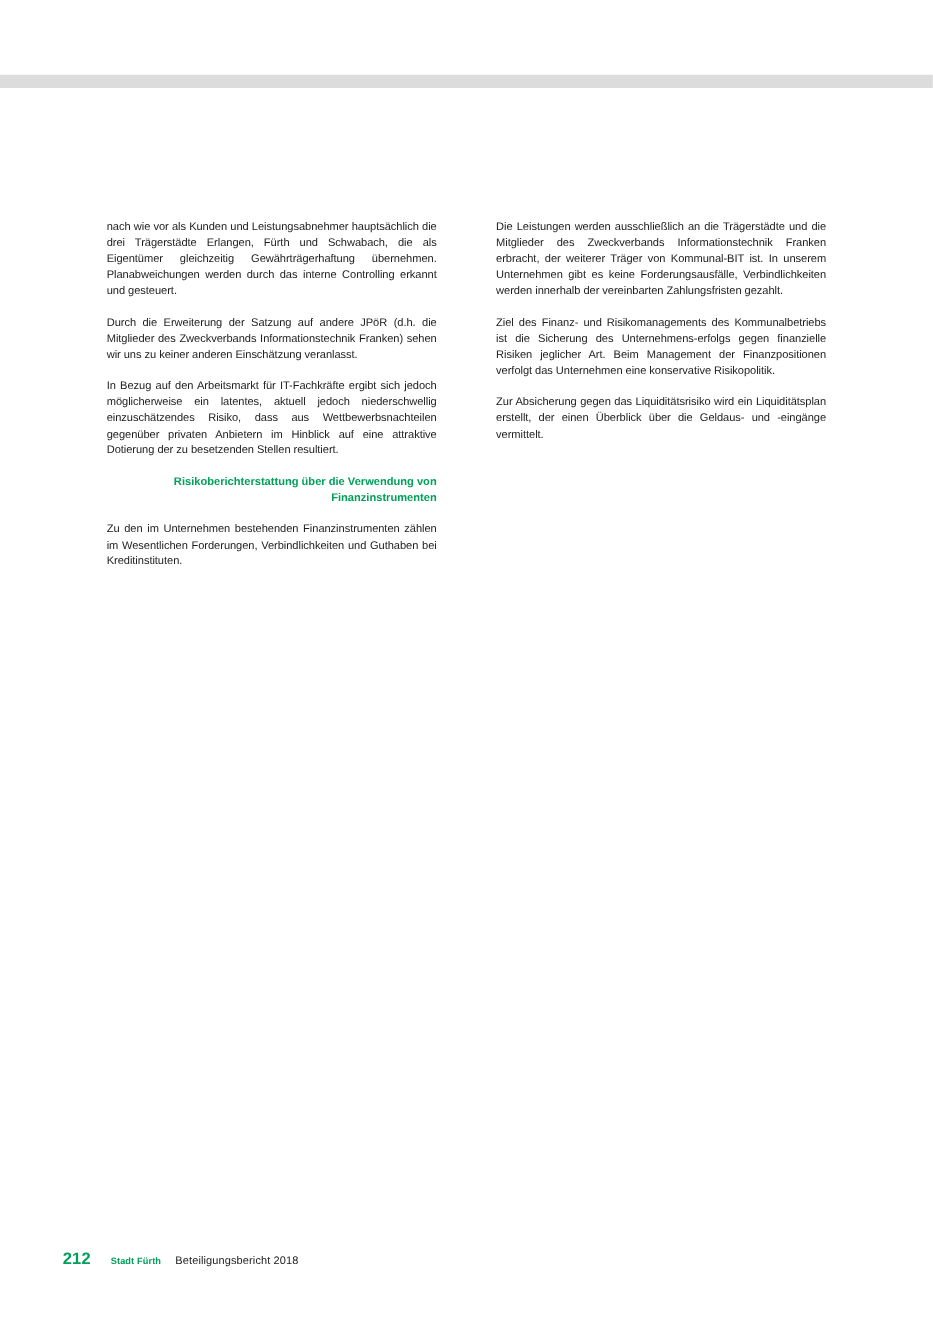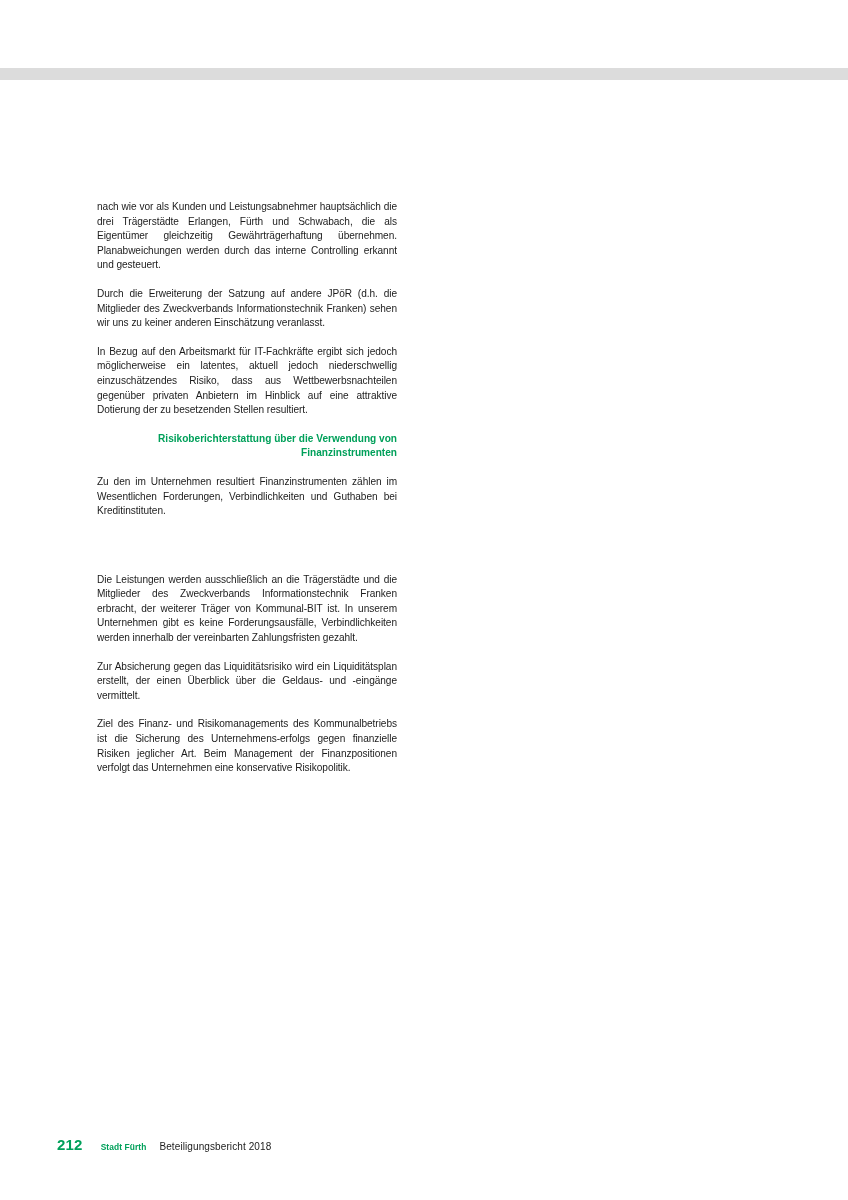--- a/index.html
+++ b/index.html
@@ -37,21 +37,20 @@
     height: 100%;
   }
   
   .columns {
     position: absolute;
     left: 97px;
     top: 200px;
     width: 654px;
     display: flex;
     gap: 54px;
-    flex-direction: column;
   }
   .col {
     width: 300px;
   }
   p.para {
     margin: 0 0 14px 0;
     font-size: 10.1px;
     line-height: 14.6px;
     text-align: justify;
     text-justify: inter-word;
@@ -110,27 +109,27 @@
     <div class="top-band-inner"></div>
   </div>
 
   <div class="columns">
 
     <div class="col">
       <p class="para">nach wie vor als Kunden und Leistungsabnehmer hauptsächlich die drei Trägerstädte Erlangen, Fürth und Schwabach, die als Eigentümer gleichzeitig Gewährträgerhaftung übernehmen. Planabweichungen werden durch das interne Controlling erkannt und gesteuert.</p>
       <p class="para">Durch die Erweiterung der Satzung auf andere JPöR (d.h. die Mitglieder des Zweckverbands Informationstechnik Franken) sehen wir uns zu keiner anderen Einschätzung veranlasst.</p>
       <p class="para">In Bezug auf den Arbeitsmarkt für IT-Fachkräfte ergibt sich jedoch möglicherweise ein latentes, aktuell jedoch niederschwellig einzuschätzendes Risiko, dass aus Wettbewerbsnachteilen gegenüber privaten Anbietern im Hinblick auf eine attraktive Dotierung der zu besetzenden Stellen resultiert.</p>
       <h2 class="subhead">Risikoberichterstattung über die Verwendung von Finanzinstrumenten</h2>
-      <p class="para">Zu den im Unternehmen resultiert Finanzinstrumenten zählen im Wesentlichen Forderungen, Verbindlichkeiten und Guthaben bei Kreditinstituten.</p>
+      <p class="para">Zu den im Unternehmen bestehenden Finanzinstrumenten zählen im Wesentlichen Forderungen, Verbindlichkeiten und Guthaben bei Kreditinstituten.</p>
     </div>
 
     <div class="col">
       <p class="para">Die Leistungen werden ausschließlich an die Trägerstädte und die Mitglieder des Zweckverbands Informationstechnik Franken erbracht, der weiterer Träger von Kommunal-BIT ist. In unserem Unternehmen gibt es keine Forderungsausfälle, Verbindlichkeiten werden innerhalb der vereinbarten Zahlungsfristen gezahlt.</p>
+      <p class="para">Ziel des Finanz- und Risikomanagements des Kommunalbetriebs ist die Sicherung des Unternehmens-erfolgs gegen finanzielle Risiken jeglicher Art. Beim Management der Finanzpositionen verfolgt das Unternehmen eine konservative Risikopolitik.</p>
       <p class="para">Zur Absicherung gegen das Liquiditätsrisiko wird ein Liquiditätsplan erstellt, der einen Überblick über die Geldaus- und -eingänge vermittelt.</p>
-      <p class="para">Ziel des Finanz- und Risikomanagements des Kommunalbetriebs ist die Sicherung des Unternehmens-erfolgs gegen finanzielle Risiken jeglicher Art. Beim Management der Finanzpositionen verfolgt das Unternehmen eine konservative Risikopolitik.</p>
     </div>
 
   </div>
 
   <div class="footer">
     <span class="footer-pagenum">212</span>
     <span class="footer-org">Stadt Fürth</span>
     <span class="footer-doc">Beteiligungsbericht 2018</span>
   </div>
 

